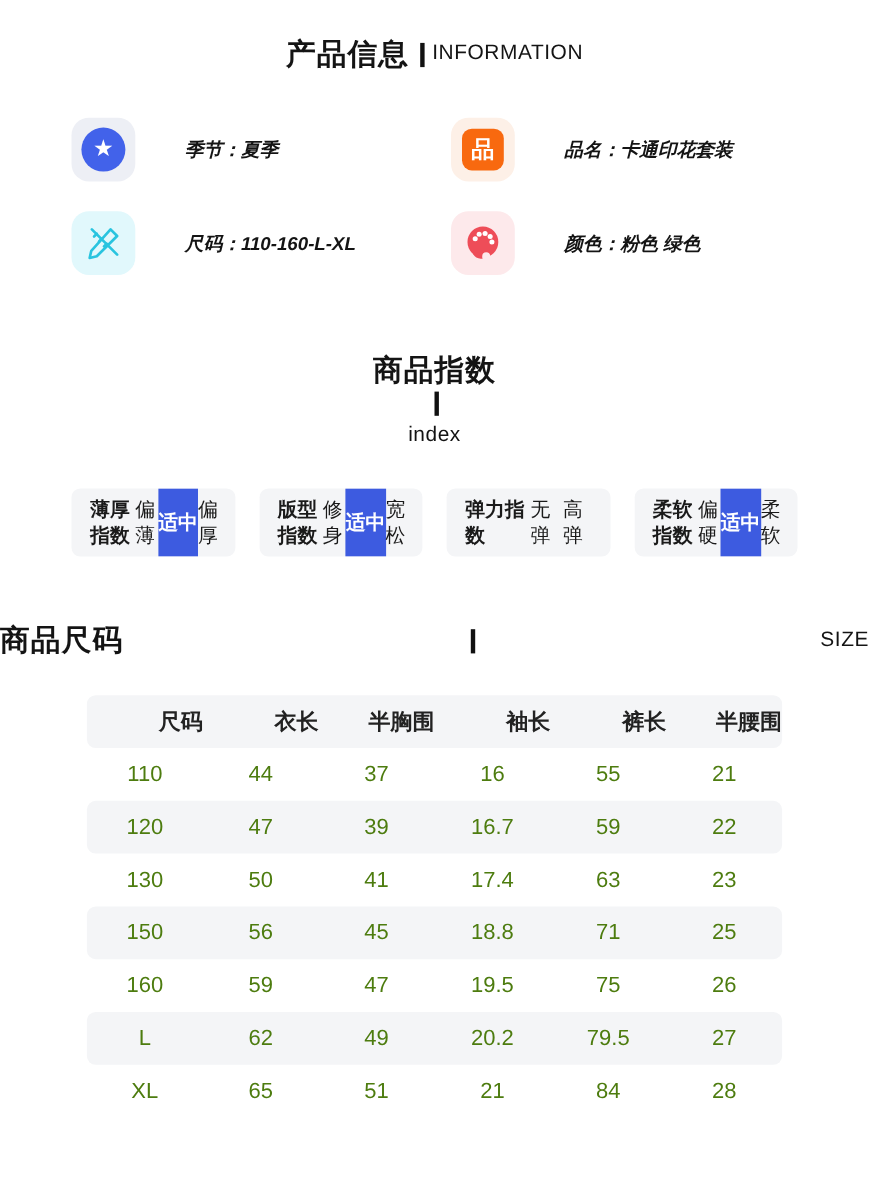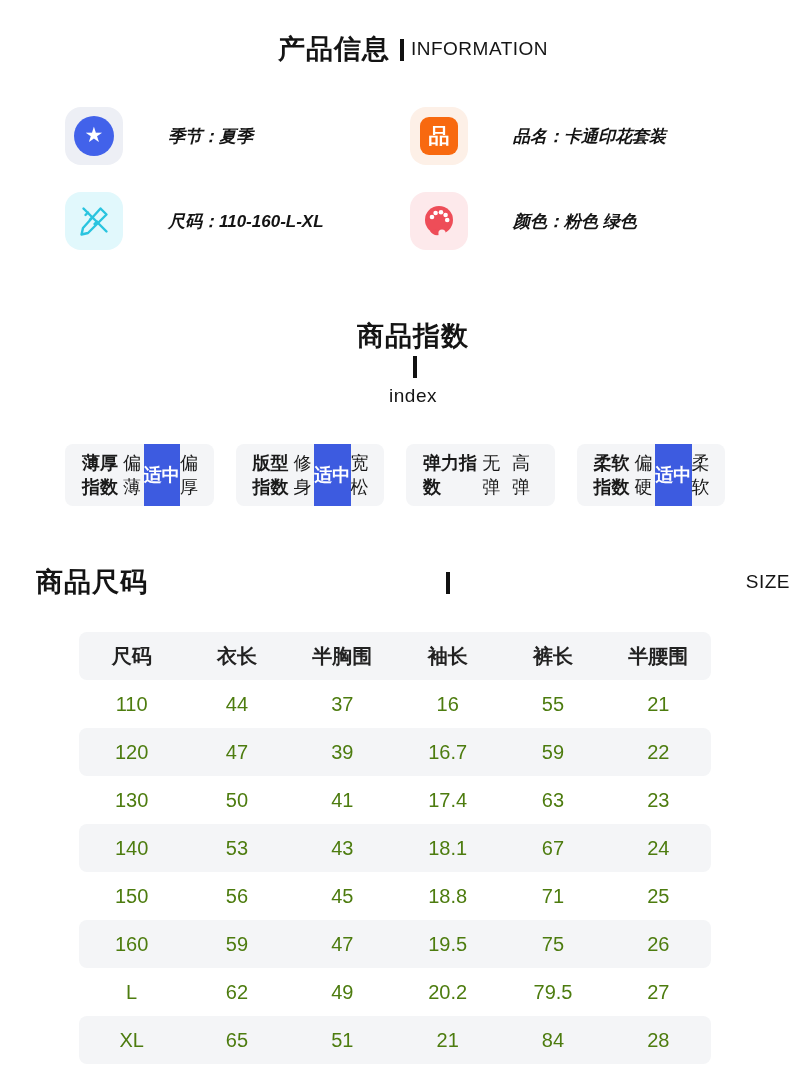--- a/index.html
+++ b/index.html
@@ -2,21 +2,21 @@
 <html><head>
 <meta charset="utf-8">
 <style>
   * { margin:0; padding:0; box-sizing:border-box; }
   html,body { background:#ffffff; }
   body { width:790px; height:1079px; overflow:hidden;
          font-family:"Liberation Sans", sans-serif; color:#141414; }
   .page { width:790px; height:1079px; background:#fff; }
 
   
-  .sec-title { display:flex; align-items:center; justify-content:center; line-height:36px;padding-left:36px; }
+  .sec-title { display:flex; align-items:center; justify-content:center; line-height:36px; }
   .sec-title .t-zh { font-size:27px; font-weight:800; letter-spacing:1px; }
   .sec-title .t-bar { width:4px; height:22px; background:#111; margin:2px 7px 0 10px; }
   .sec-title .t-en { font-size:19px; font-weight:400; letter-spacing:0.5px; }
   #sec-info  { padding-top:31px; }
   #sec-index { margin-top:68px;flex-direction:column; }
   #sec-size  { margin-top:58px;justify-content:space-between; }
 
   
   .info-grid { display:grid; grid-template-columns:1fr 1fr; column-gap:30px; row-gap:27px;
                padding:0 65px; margin-top:40px; }
@@ -41,21 +41,21 @@
            padding:0 13px 0 17px; }
   .p-label { font-size:18px; font-weight:600; color:#1a1a1a; }
   .p-opt   { font-size:18px; color:#1a1a1a; }
   .p-opt.selected { align-self:stretch; width:64px; display:flex; align-items:center;
                     justify-content:center; background:#3D5BE0; color:#fff;font-weight:bold; }
 
   
   .size-table { width:632px; margin:32px auto 0; }
   .t-row { display:grid; grid-template-columns:repeat(6,1fr); height:48px;
            align-items:center; text-align:center; font-size:20px; color:#4d7c0f; }
-  .t-head { background:#F4F5F7; border-radius:8px; font-weight:600; color:#222; }
+  .t-head { background:#F4F5F7; border-radius:8px; font-weight:600; color:#222;text-align:right; }
   .t-body .t-row:nth-child(even) { background:#F4F5F7; border-radius:8px; }
 </style>
 </head>
 <body>
 
 <div class="page">
 
   <div class="sec-title" id="sec-info">
     <span class="t-zh">产品信息</span>
     <span class="t-bar"></span>
@@ -186,28 +186,20 @@
       </div>
       <div class="t-row">
         <span>130</span>
         <span>50</span>
         <span>41</span>
         <span>17.4</span>
         <span>63</span>
         <span>23</span>
       </div>
       <div class="t-row">
-        <span>140</span>
-        <span>53</span>
-        <span>43</span>
-        <span>18.1</span>
-        <span>67</span>
-        <span>24</span>
-      </div>
-      <div class="t-row">
         <span>150</span>
         <span>56</span>
         <span>45</span>
         <span>18.8</span>
         <span>71</span>
         <span>25</span>
       </div>
       <div class="t-row">
         <span>160</span>
         <span>59</span>

